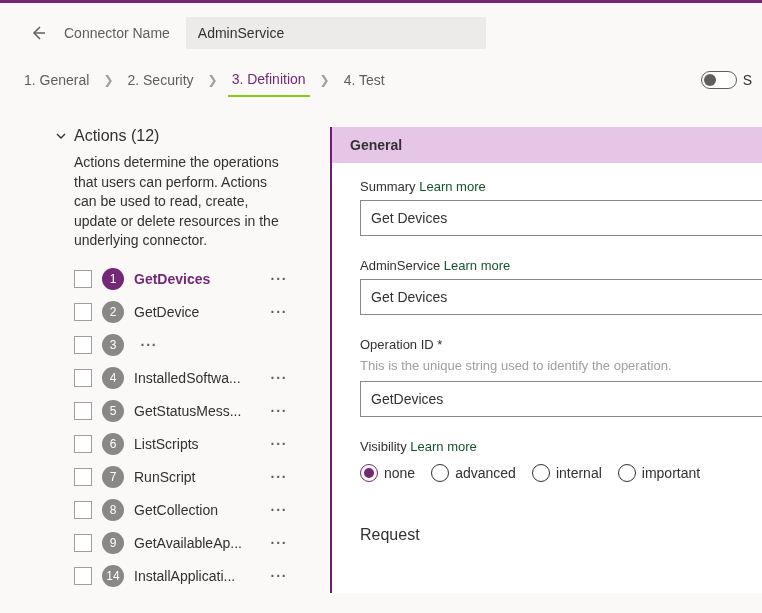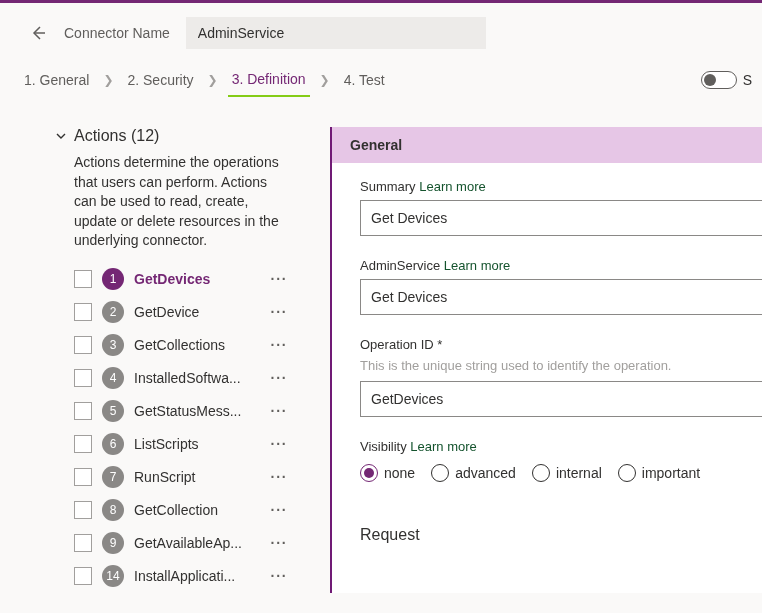--- a/index.html
+++ b/index.html
@@ -296,21 +296,20 @@
         </div>
         <div class="action-item">
           <div class="action-check"></div>
           <div class="action-num">2</div>
           <div class="action-label">GetDevice</div>
           <div class="action-more">···</div>
         </div>
         <div class="action-item">
           <div class="action-check"></div>
           <div class="action-num">3</div>
-          <div class="action-label">GetCollections</div>
           <div class="action-more">···</div>
         </div>
         <div class="action-item">
           <div class="action-check"></div>
           <div class="action-num">4</div>
           <div class="action-label">InstalledSoftwa...</div>
           <div class="action-more">···</div>
         </div>
         <div class="action-item">
           <div class="action-check"></div>

